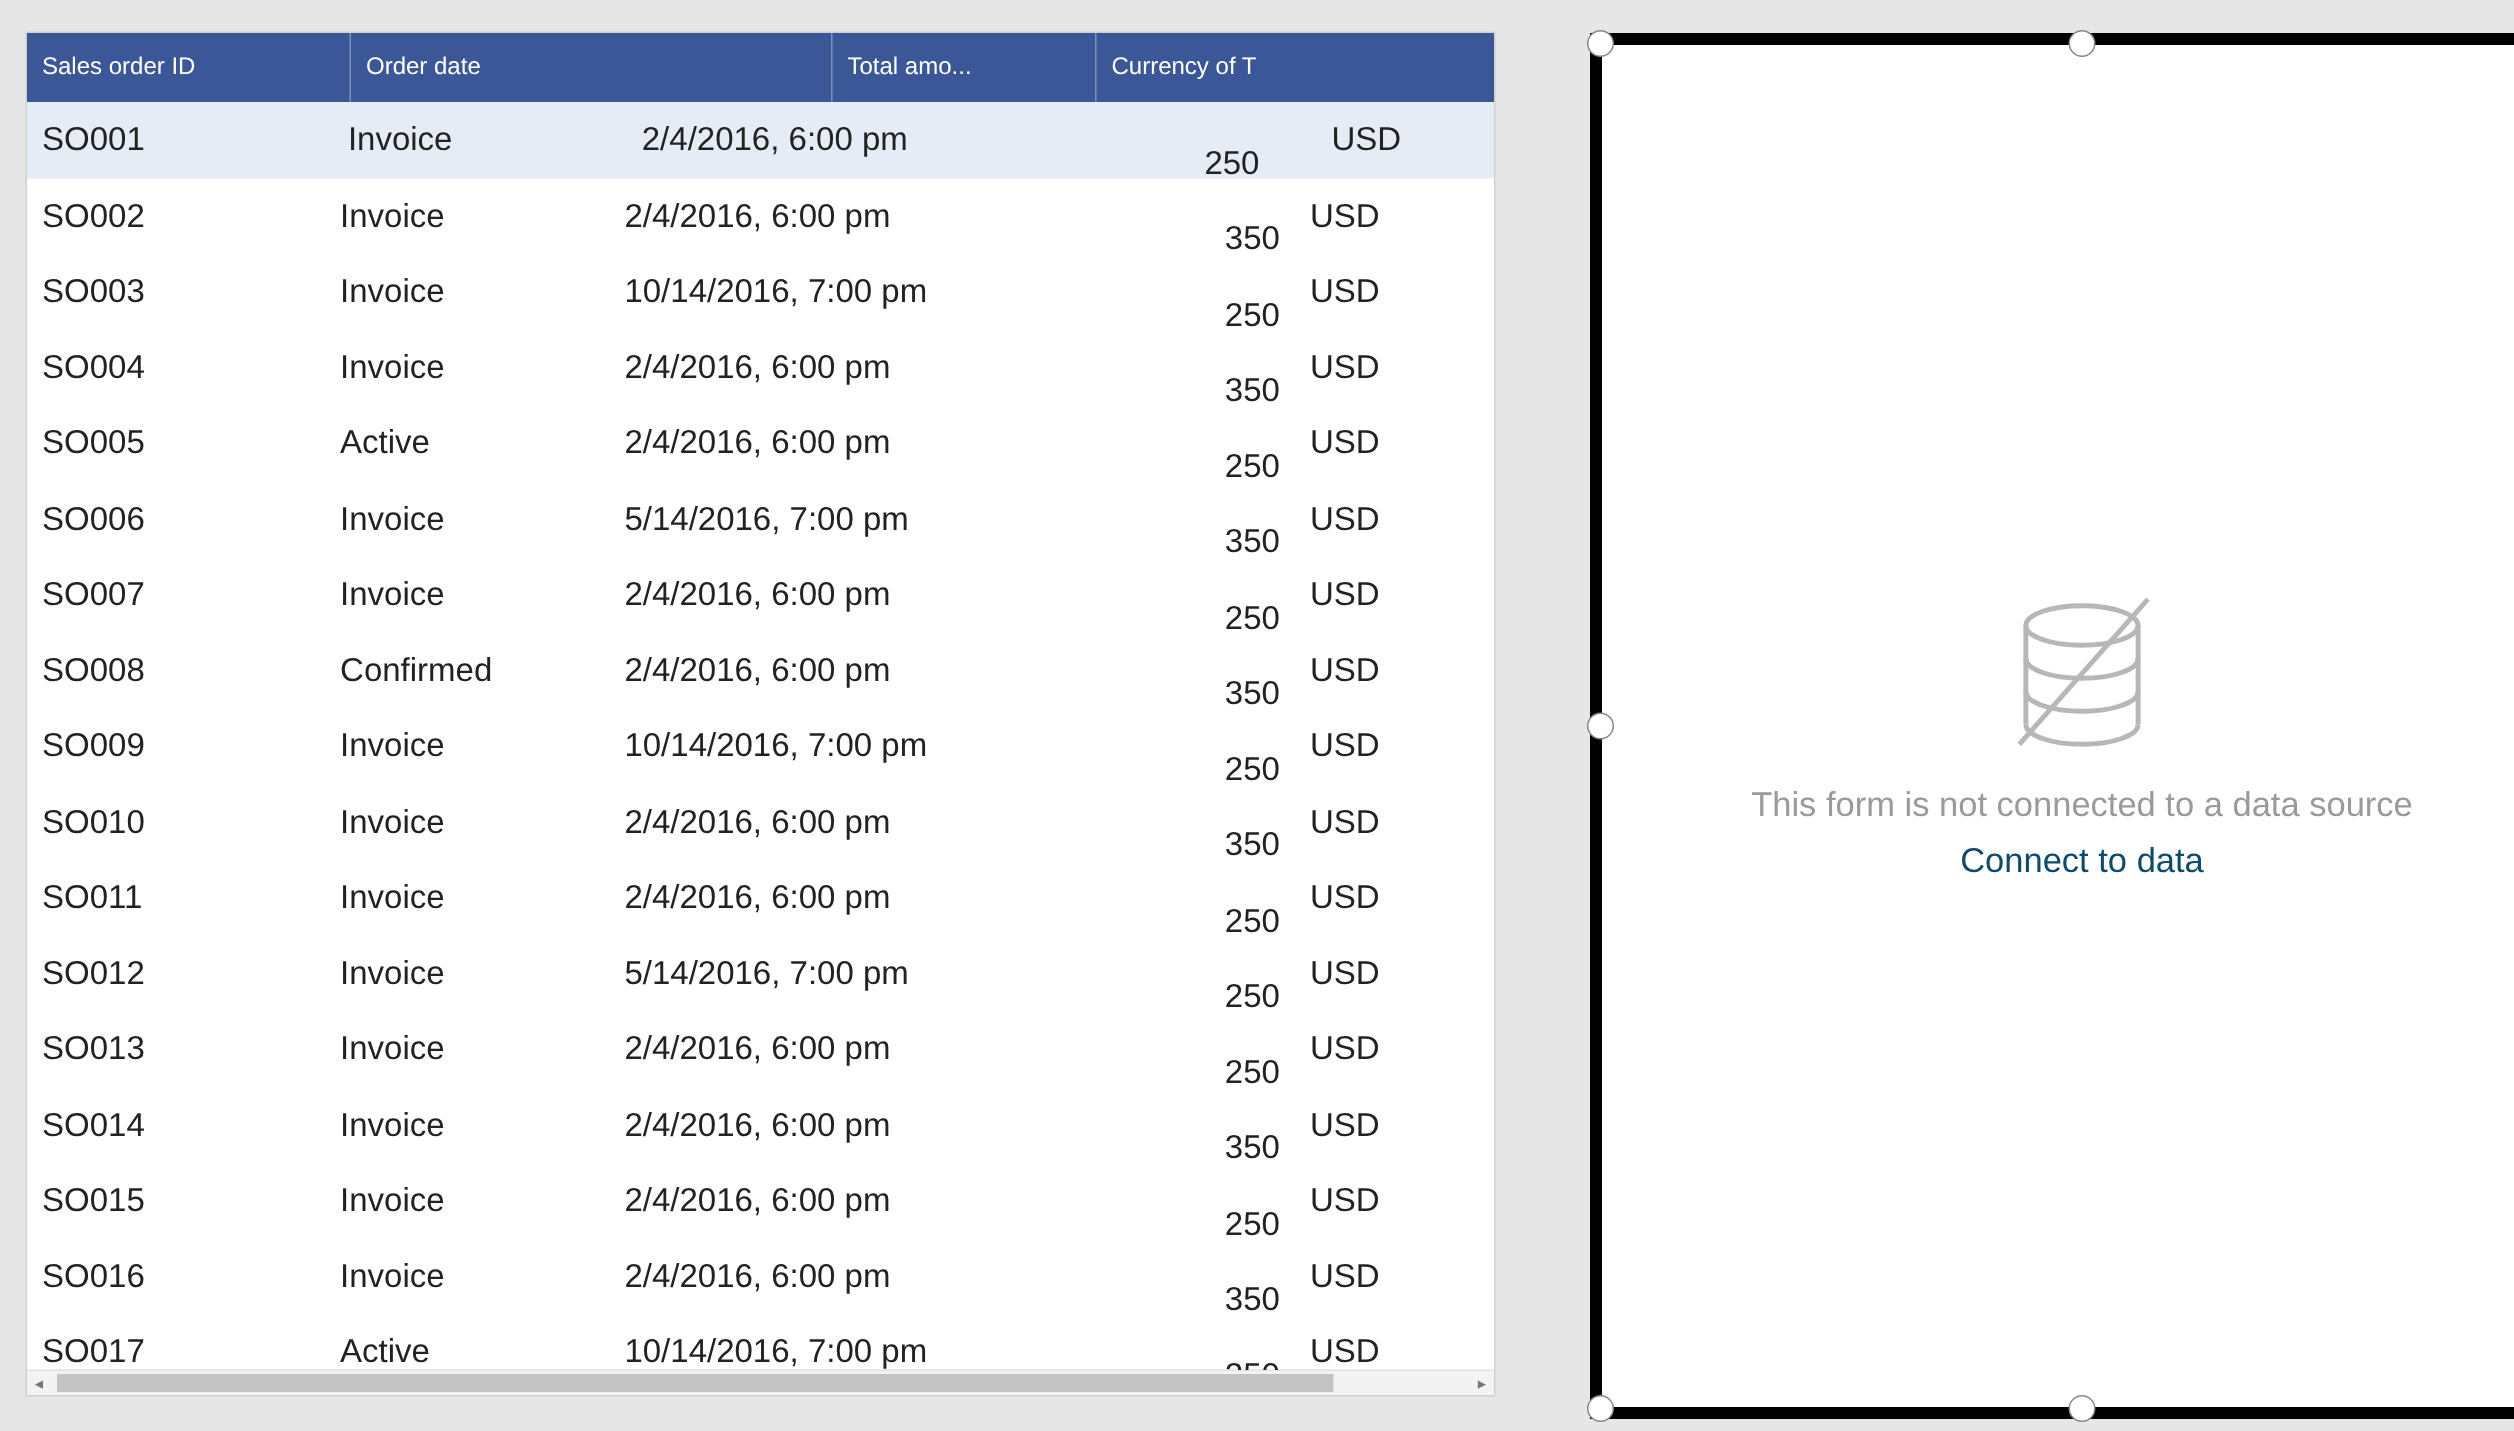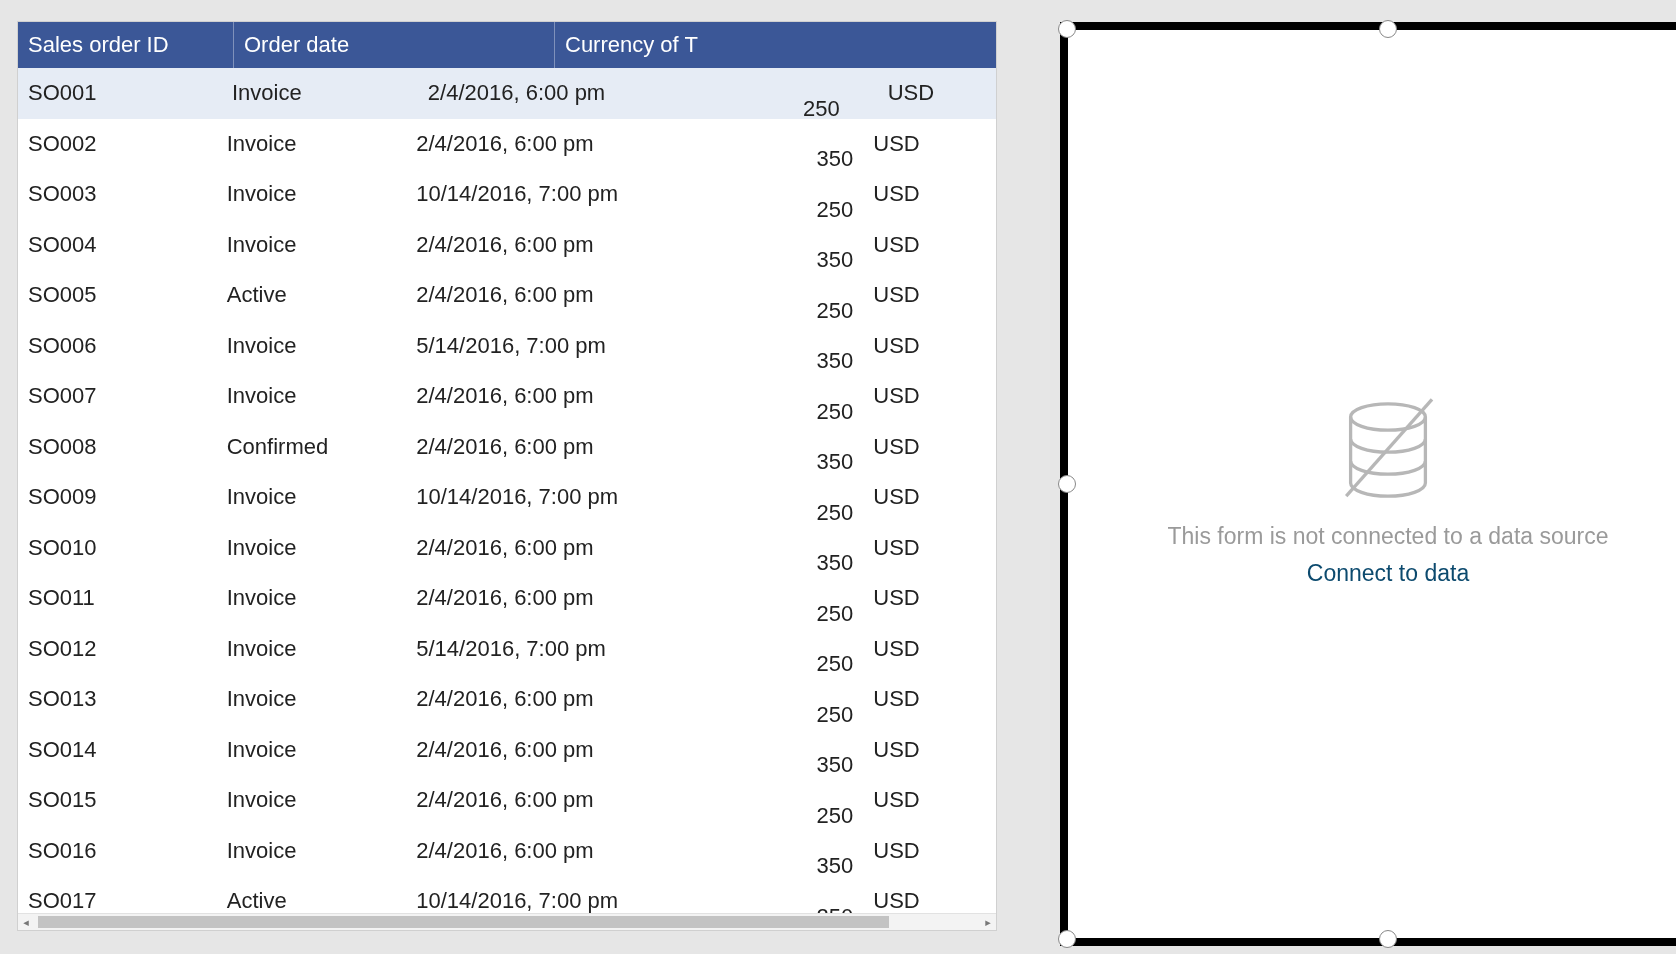--- a/index.html
+++ b/index.html
@@ -32,21 +32,21 @@
   }
 
   .grid-header {
     background: #3b5998; 
     background: #3c5a99;
     background: #3b5797;
     color: #ffffff;
     display: flex;
     height: 46px;
     align-items: stretch;
-    font-size: 22px;
+    font-size: 16px;
   }
   .grid-header .col {
     display: flex;
     align-items: center;
     padding: 0 10px;
     border-left: 1px solid rgba(255,255,255,0.35);
     white-space: nowrap;
     overflow: hidden;
     text-overflow: ellipsis;
   }
@@ -168,20 +168,21 @@
   }
 </style>
 </head>
 <body>
 <div class="canvas">
 
   <div class="grid-wrap">
     <div class="grid-header">
       <div class="col col-id">Sales order ID</div>
       <div class="col col-date">Order date</div>
+      <div class="col col-amt">Total amo...</div>
       <div class="col col-cur">Currency of T</div>
     </div>
 
     <div class="grid-body">
       <div class="grid-rows" id="grid-rows">
           <div class="row selected">
             <div class="cell col-id">SO001</div>
             <div class="cell col-status">Invoice</div>
             <div class="cell col-date">2/4/2016, 6:00 pm</div>
             <div class="cell col-amt">250</div>

